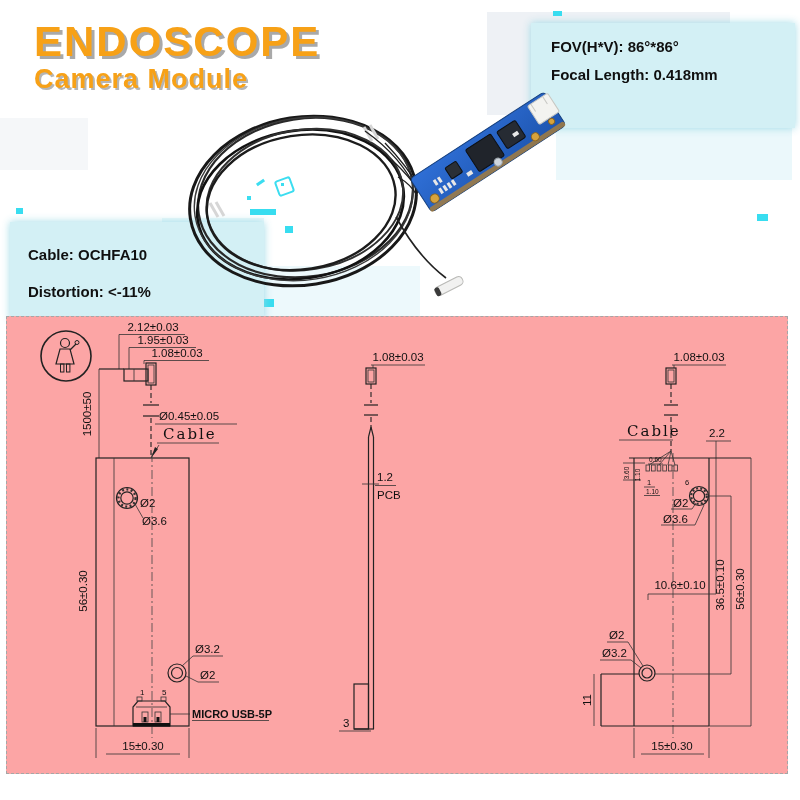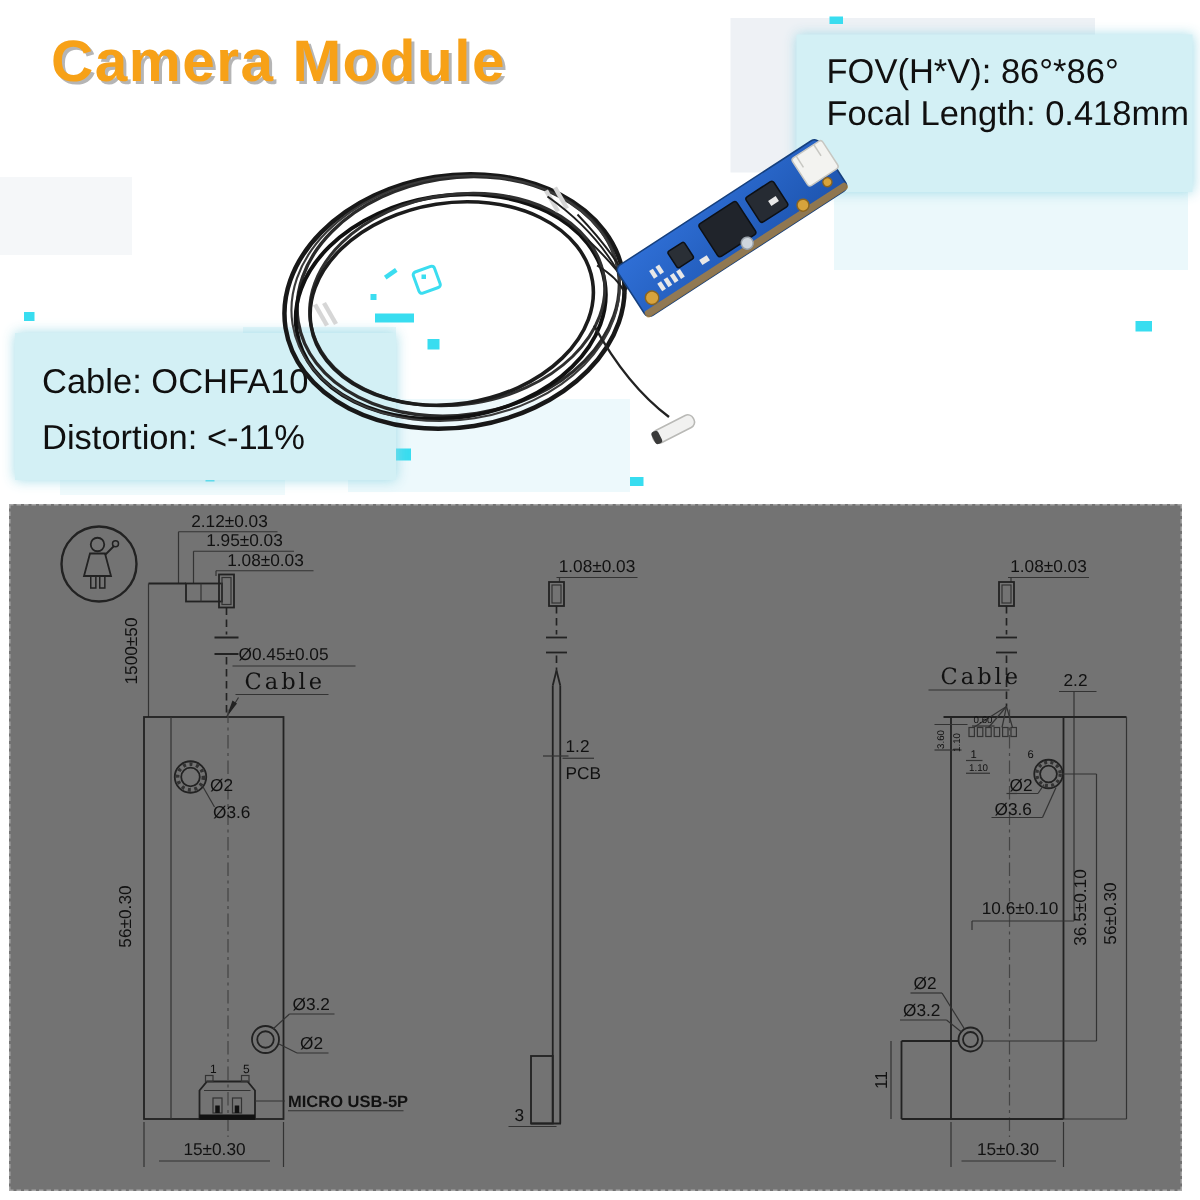--- a/index.html
+++ b/index.html
@@ -5,42 +5,42 @@
   html,body{margin:0;padding:0;}
   body{width:800px;height:800px;position:relative;background:#ffffff;overflow:hidden;
        font-family:"Liberation Sans", sans-serif;}
   .abs{position:absolute;}
   
   .blk{position:absolute;z-index:1;}
   
   #title-wrap{left:34px;top:20px;z-index:4;}
   #title-main{font-size:42px;font-weight:800;letter-spacing:2px;color:#f7a117;
       text-shadow:3px 3px 0 rgba(140,140,140,.75);line-height:1.05;}
-  #title-sub{font-size:39px;font-weight:600;letter-spacing:1px;color:#f7a117;
+  #title-sub{font-size:27px;font-weight:600;letter-spacing:1px;color:#f7a117;
       text-shadow:2px 2px 0 rgba(150,150,150,.7);line-height:1.15;}
   
   .specbox{position:absolute;background:#d3f0f5;z-index:2;
       box-shadow:0 0 8px rgba(150,215,228,.9);}
   #spec-right{left:531px;top:23px;width:244px;height:95px;padding:10px 0 0 20px;}
   #spec-left{left:10px;top:222px;width:236px;height:84px;padding:14px 0 0 18px;}
-  .specline{font-size:23px;font-weight:400;color:#101010;line-height:28px;white-space:nowrap;}
+  .specline{font-size:15px;font-weight:700;color:#101010;line-height:28px;white-space:nowrap;}
   #spec-left .specline{line-height:37px;}
   .cy{background:#38ddf0;}
   .cy-pale{background:#e4f6fa;}
   .gray-blk{background:#eef1f5;}
   #plus-deco{color:#2fd8ef;font-size:15px;font-weight:700;z-index:2;}
   #diamond-deco{left:276px;top:178px;width:13px;height:13px;border:2px solid #3bddf0;
       border-radius:3px;transform:rotate(-20deg);z-index:2;}
   #diamond-dot{left:281px;top:183px;width:3px;height:3px;background:#3bddf0;z-index:2;}
   #diamond-dash{left:256px;top:181px;width:9px;height:3px;background:#3bddf0;transform:rotate(-35deg);z-index:2;}
   #diamond-dot2{left:247px;top:196px;width:4px;height:4px;background:#3bddf0;z-index:2;}
   
   #photo{left:160px;top:85px;z-index:3;}
   
-  #drawing-frame{left:6px;top:336px;width:780px;height:456px;border:1px dashed #a6a6a6;z-index:2;background:#737373;}
+  #drawing-frame{left:6px;top:316px;width:780px;height:456px;border:1px dashed #a6a6a6;z-index:2;background:#fca5a5;}
   svg text{font-family:"Liberation Sans", sans-serif;fill:#111;}
   .dim{font-size:11.5px;}
   .dimb{font-size:11px;font-weight:700;}
   .tiny{font-size:6.5px;}
   .serifcad{font-family:"DejaVu Serif", serif;font-size:15px;letter-spacing:2px;}
   .ln{stroke:#222;stroke-width:1.2;fill:none;}
   .lnt{stroke:#333;stroke-width:0.8;fill:none;}
   .ctr{stroke:#444;stroke-width:0.8;stroke-dasharray:9 3 2 3;fill:none;}
   .cab{stroke:#222;stroke-width:1.1;stroke-dasharray:5 3;fill:none;}
 </style>
@@ -66,20 +66,21 @@
 <div class="blk cy" style="left:137px;top:316px;width:6px;height:5px;"></div>
 <div class="blk cy" style="left:263px;top:299px;width:11px;height:8px;"></div>
 <div class="blk cy" style="left:420px;top:318px;width:9px;height:6px;"></div>
 <div id="plus-deco" class="abs" style="left:26px;top:306px;">+</div>
 <div id="diamond-deco" class="abs"></div>
 <div id="diamond-dot" class="abs"></div>
 <div id="diamond-dash" class="abs"></div>
 <div id="diamond-dot2" class="abs"></div>
 
 <div id="title-wrap" class="abs">
+  <div id="title-main">ENDOSCOPE</div>
   <div id="title-sub">Camera Module</div>
 </div>
 
 <div id="spec-right" class="specbox">
   <div class="specline">FOV(H*V): 86°*86°</div>
   <div class="specline">Focal Length: 0.418mm</div>
 </div>
 <div id="spec-left" class="specbox">
   <div class="specline">Cable: OCHFA10</div>
   <div class="specline">Distortion: &lt;-11%</div>

